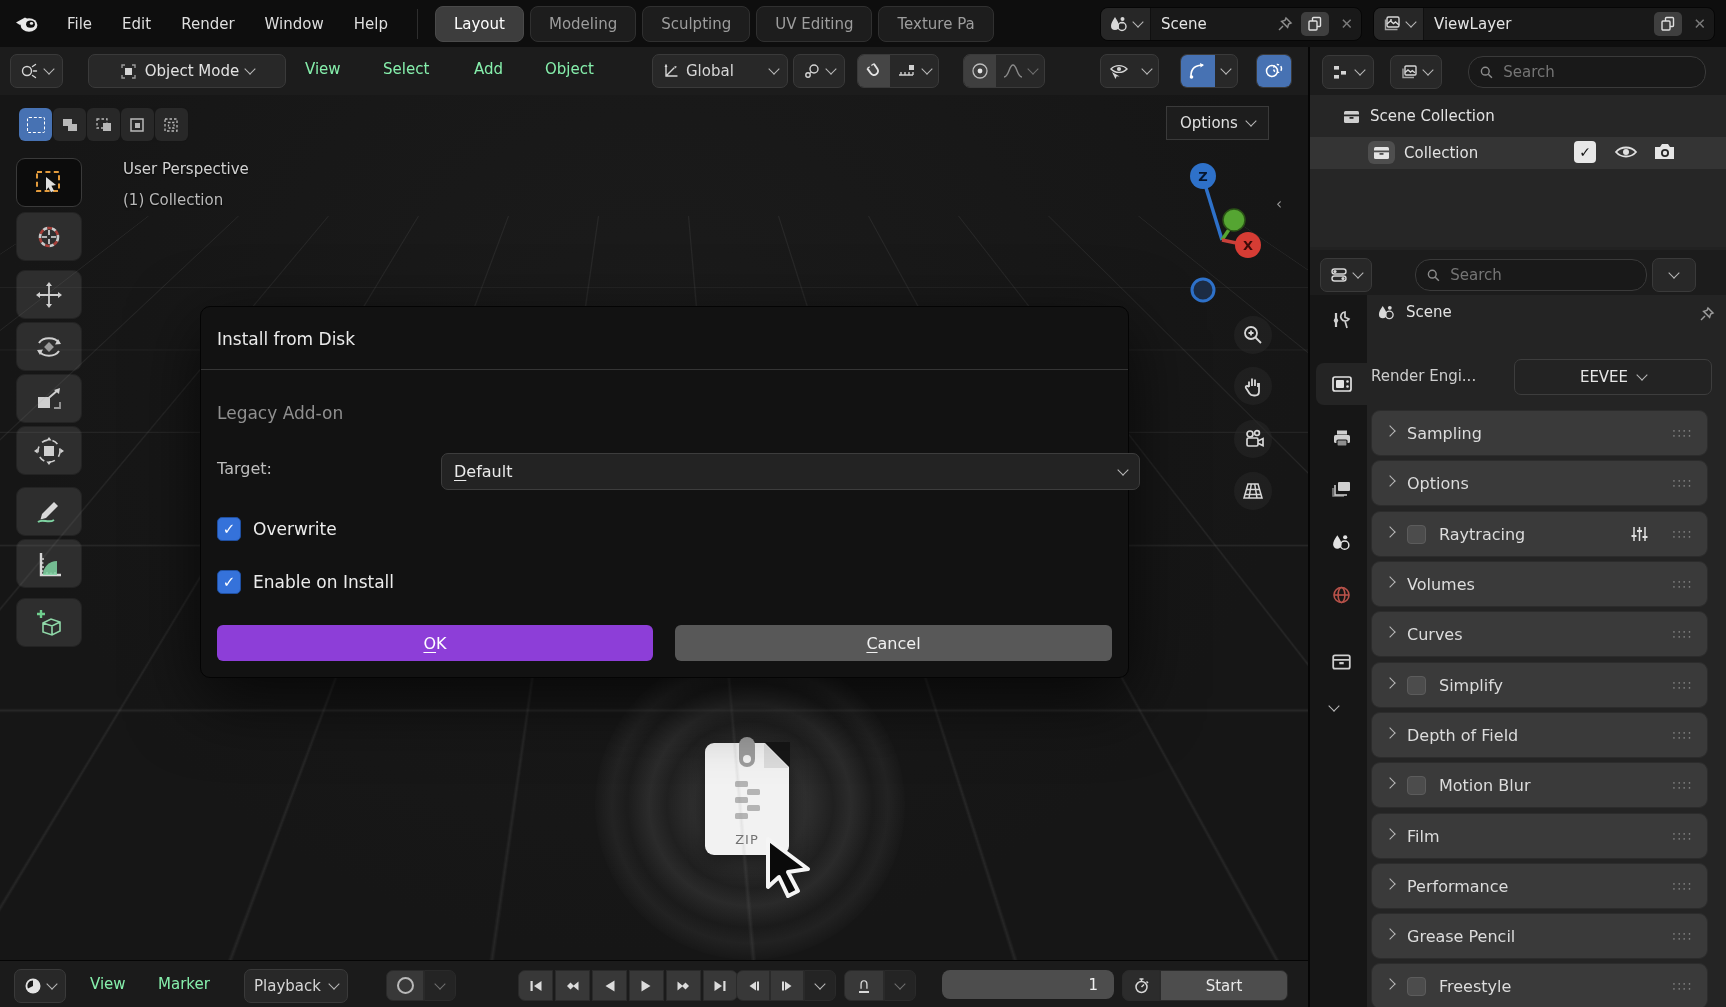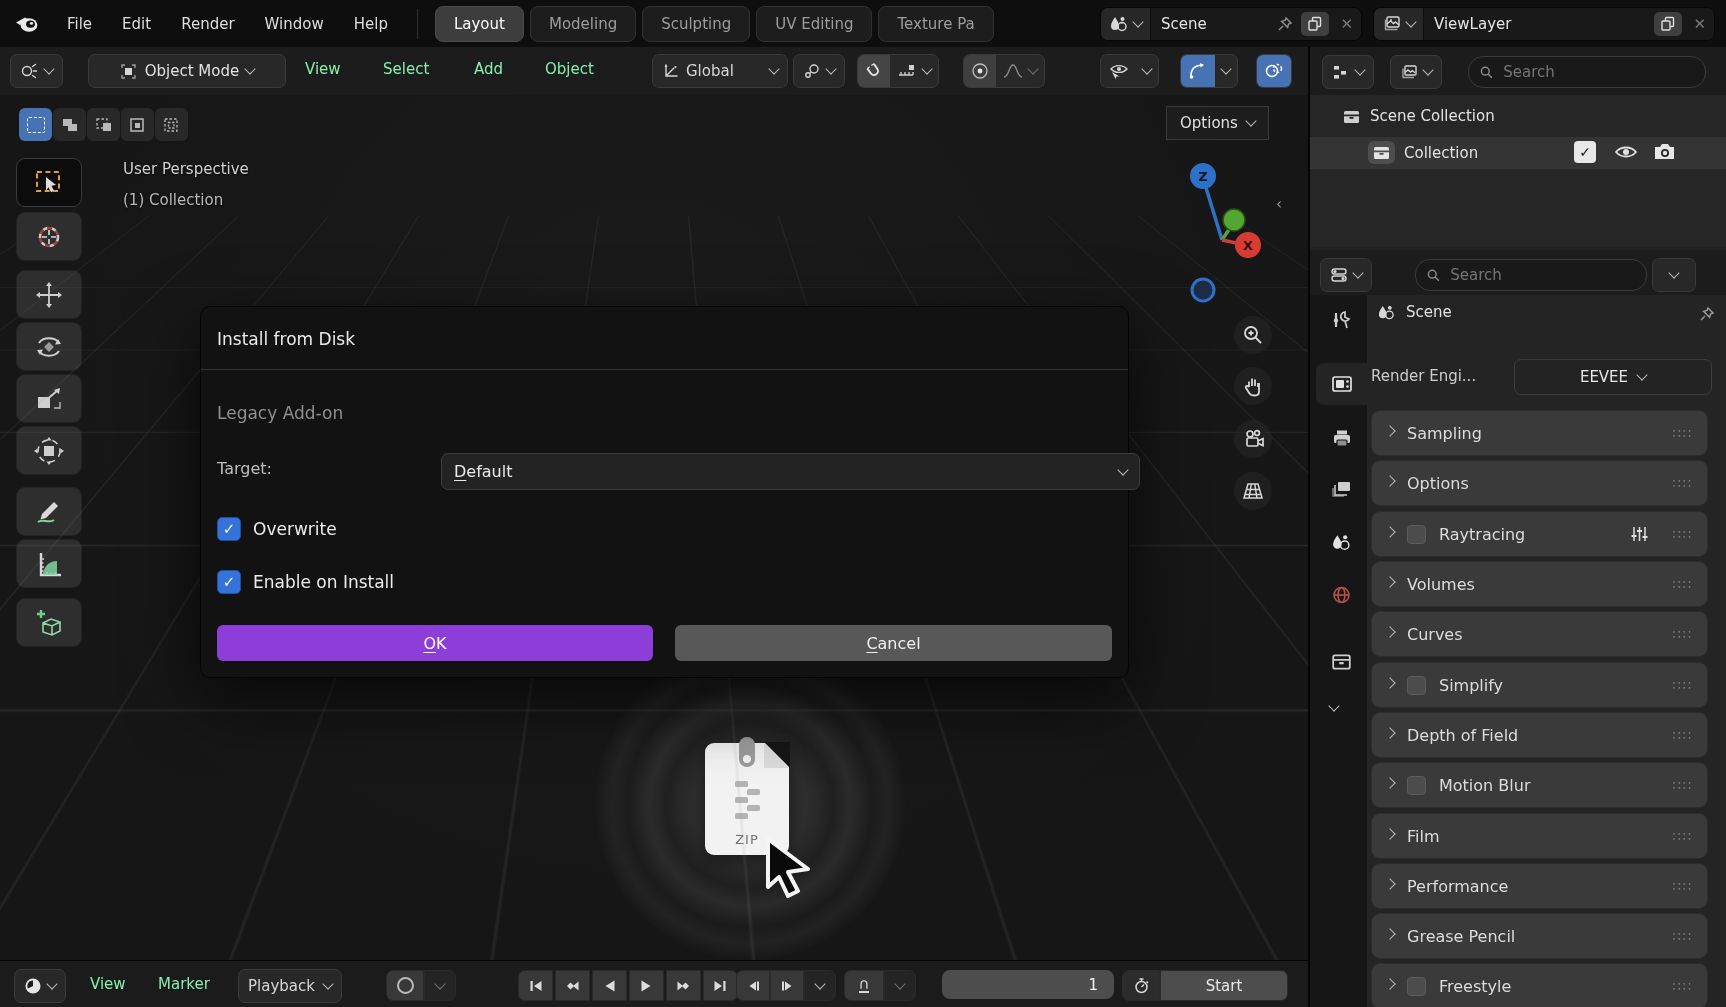--- a/index.html
+++ b/index.html
@@ -703,21 +703,21 @@
   <div class="abs timeline">
     <div class="abs vph-chip" style="left:14px;top:8px;gap:6px">
       <svg width="18" height="18" viewBox="0 0 18 18">
         <circle cx="9" cy="9" r="7.5" fill="#e4e4e4"></circle>
         <path d="M9 9 L9 3.4 A5.6 5.6 0 0 0 4 11.5 Z" fill="#1c1c1c"></path>
       </svg>
       <i class="chev"></i>
     </div>
     <div class="abs vph-menu" style="left:90px;top:14px;padding:0">View</div>
     <div class="abs vph-menu" style="left:158px;top:14px;padding:0">Marker</div>
-    <div class="abs vph-chip" style="left:238px;top:8px;gap:9px">
+    <div class="abs vph-chip" style="left:244px;top:8px;gap:9px">
       <span style="font-size:15px">Playback</span>
       <i class="chev"></i>
     </div>
 
     <div class="abs row" style="left:386px;top:9px">
       <div class="tl-btn pill-l" style="width:36px">
         <span style="width:13px;height:13px;border:2px solid #b9b9b9;border-radius:50%"></span>
       </div>
       <div class="tl-btn pill-r" style="width:30px;background:#242424">
           <i class="chev dim"></i>

